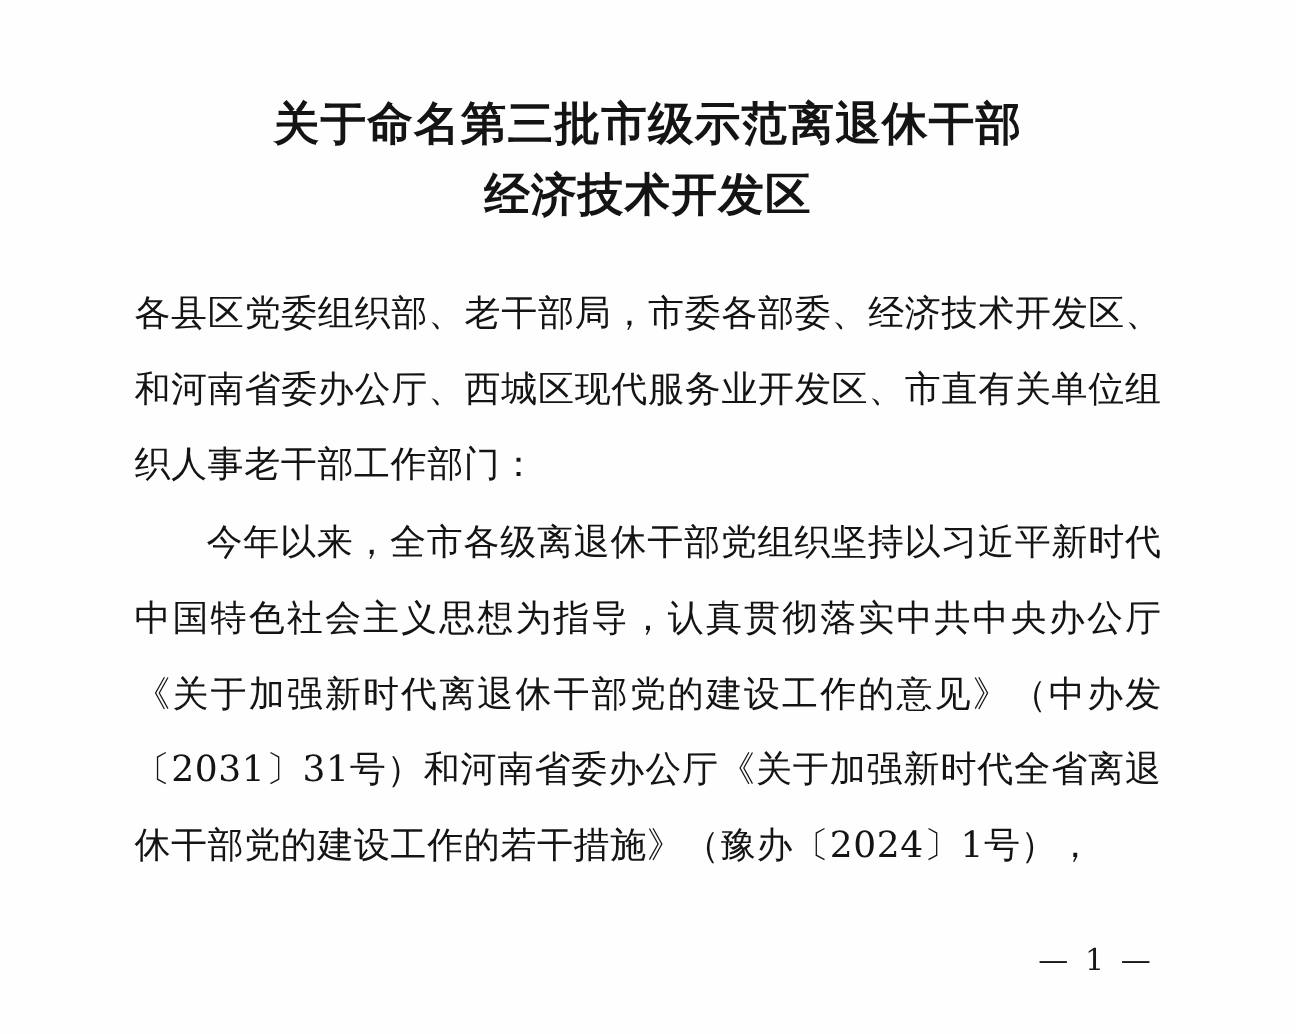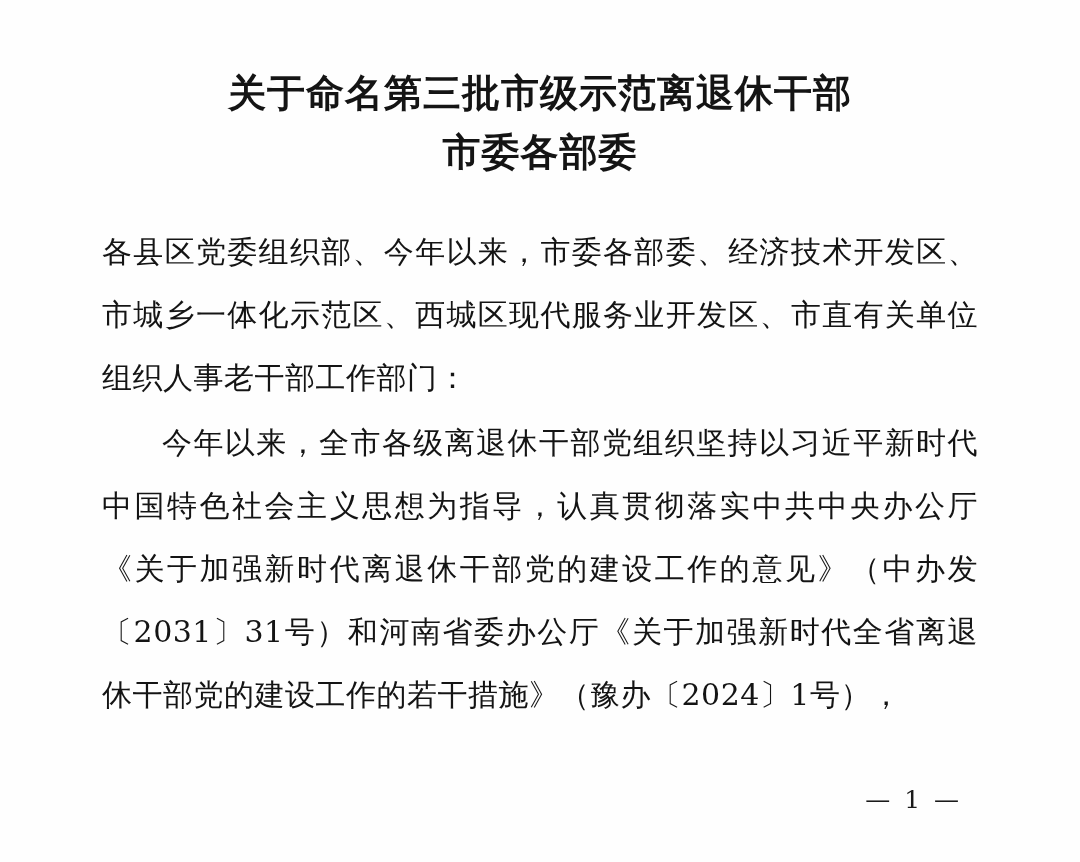--- a/index.html
+++ b/index.html
@@ -12,21 +12,21 @@
     height: 862px;
     font-family: "DejaVu Serif", "Liberation Serif", serif;
     color: #1a1a1a;
     position: relative;
     overflow: hidden;
   }
   .page {
     width: 1080px;
     height: 862px;
     box-sizing: border-box;
-    padding: 6px;
+    padding: 16px;
     position: relative;
     background: #fefefe;
   }
   .doc-title {
     margin: 0;
     padding-top: 58px;
     text-align: center;
     font-family: "DejaVu Serif", "Liberation Serif", serif;
     font-weight: 700;
     font-size: 38px;
@@ -69,23 +69,23 @@
     font-family: "DejaVu Serif", "Liberation Serif", serif;
   }
 </style>
 </head>
 <body>
 
 <div class="page">
 
   <h1 class="doc-title">
     <span class="line">关于命名第三批市级示范离退休干部</span>
-    <span class="line">市委各部委</span>
+    <span class="line">经济技术开发区</span>
   </h1>
 
   <div class="body-block">
-    <p class="para addressee">各县区党委组织部、今年以来，市委各部委、经济技术开发区、市城乡一体化示范区、西城区现代服务业开发区、市直有关单位组织人事老干部工作部门：</p>
+    <p class="para addressee">各县区党委组织部、老干部局，市委各部委、经济技术开发区、和河南省委办公厅、西城区现代服务业开发区、市直有关单位组织人事老干部工作部门：</p>
     <p class="para indent">今年以来，全市各级离退休干部党组织坚持以习近平新时代中国特色社会主义思想为指导，认真贯彻落实中共中央办公厅《关于加强新时代离退休干部党的建设工作的意见》（中办发〔2031〕31号）和河南省委办公厅《关于加强新时代全省离退休干部党的建设工作的若干措施》（豫办〔2024〕1号），</p>
   </div>
 
   <div class="page-number">— 1 —</div>
 
 </div>
 
 </body></html>

